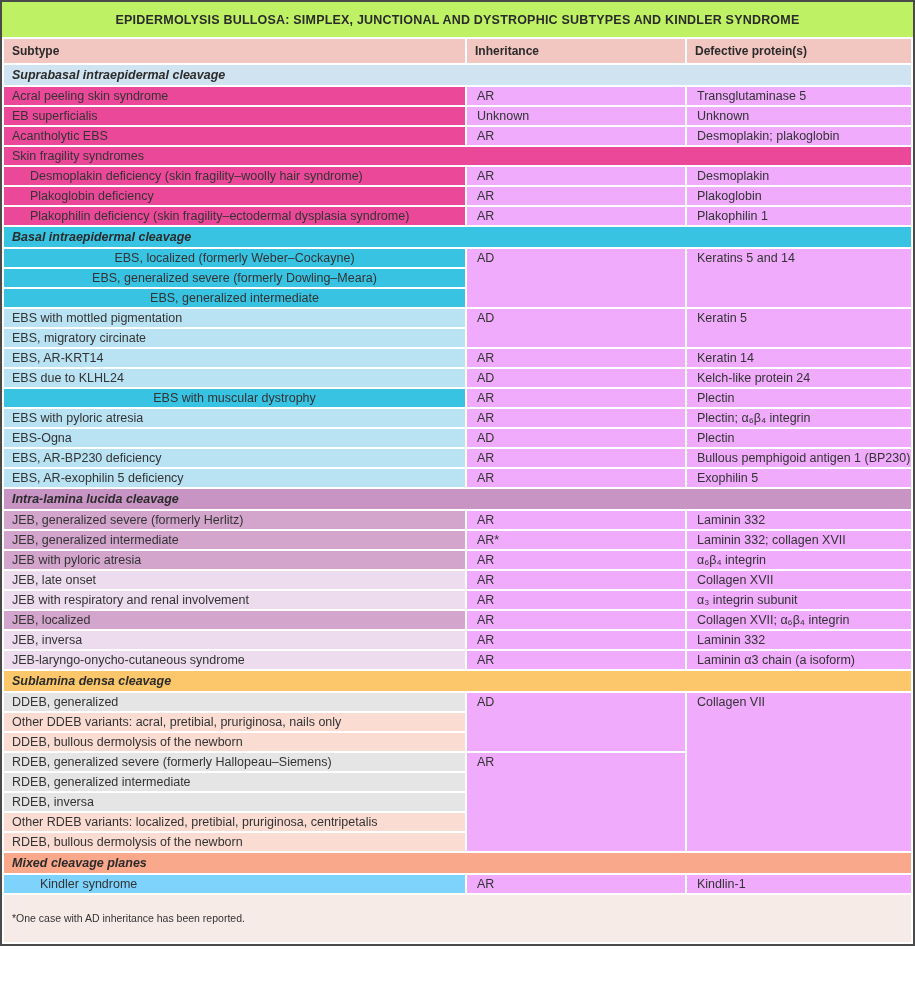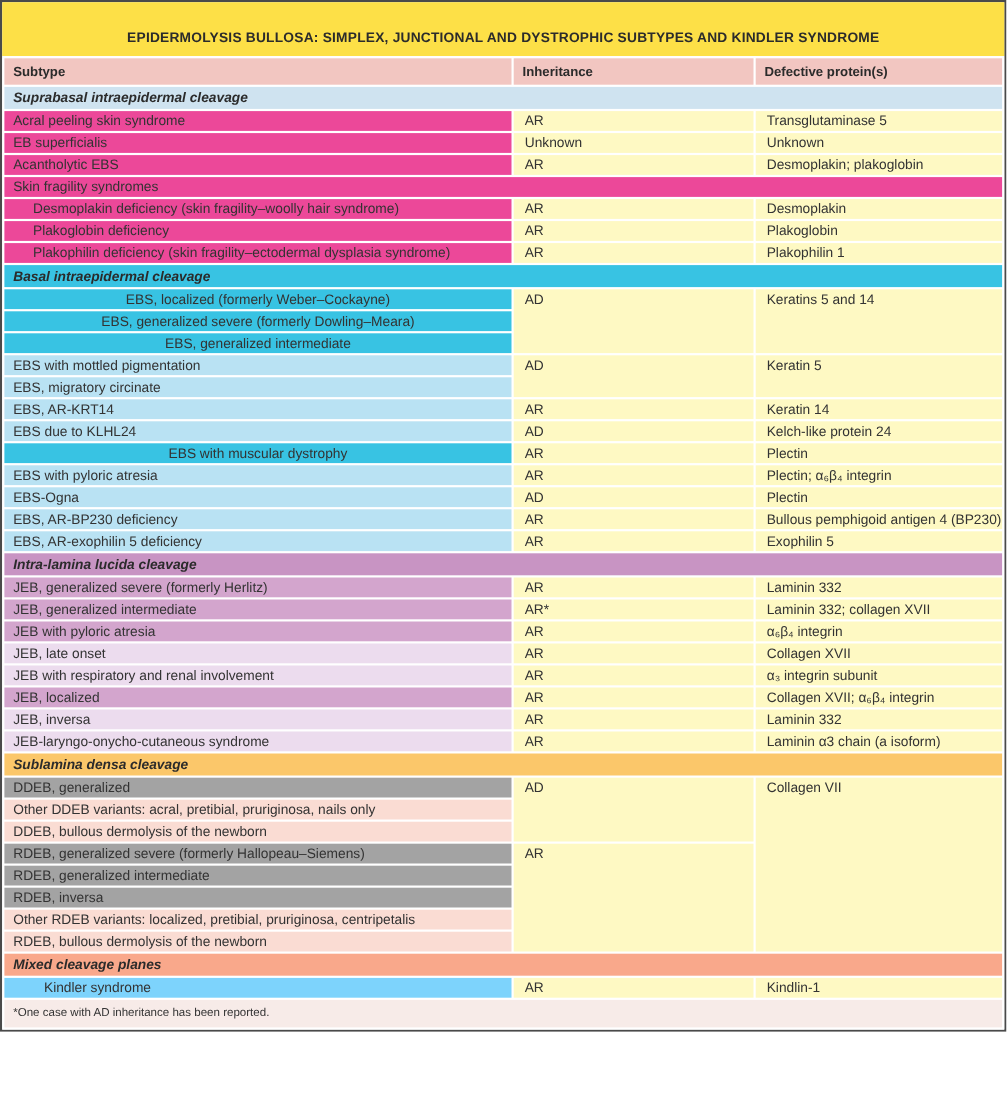--- a/index.html
+++ b/index.html
@@ -4,27 +4,27 @@
 <style>
   html,body{margin:0;padding:0;background:#ffffff;}
   body{font-family:"Liberation Sans", sans-serif;color:#333;}
   .table-wrap{
     width:911px;
     border:2px solid #4a4a4a;
     background:#ffffff;
     margin:0;
   }
   .title{
-    background:#fde047;
+    background:#bef264;
     color:#2b2b2b;
     font-weight:bold;
     font-size:12.5px;
     letter-spacing:.2px;
     text-align:center;
-    padding:25px 8px 10px 8px;
+    padding:11px 8px 10px 8px;
   }
   table{
     width:100%;
     border-collapse:separate;
     border-spacing:2px;
     table-layout:fixed;
     background:#ffffff;
   }
   th{
     background:#f2c6c1;
@@ -43,39 +43,39 @@
     overflow:hidden;
     white-space:nowrap;
   }
   td.sec{
     font-style:italic;
     font-weight:bold;
     color:#2b2b2b;
     padding:2.5px 8px;
   }
   td.indent{padding-left:26px;}
-  td.cell{background:#fef9c3;padding-left:10px;}
+  td.cell{background:#f0abfc;padding-left:10px;}
   
   .blue-h{background:#cfe3f0;}
   .blue-light{background:#ec4899;margin-top:48px;}
   .cyan-h{background:#38c3e3;}
   .cyan-dark{background:#38c3e3;text-align:center;}
   .cyan-light{background:#b9e2f3;}
   .purple-h{background:#c894c3;margin-top:28px;}
   .purple-dark{background:#d3a5cd;}
   .purple-light{background:#ecdcee;}
   .orange-h{background:#fbc76a;}
-  .orange-dark{background:#a3a3a3;}
+  .orange-dark{background:#e5e5e5;}
   .orange-light{background:#fadcd3;}
   .salmon-h{background:#f9a88b;}
   .salmon-dark{background:#7dd3fc;padding-left:36px;}
   td.footnote{
     background:#f7ebe8;
     font-size:10.5px;
-    padding:5px 8px;
+    padding:16px 8px;
     color:#333;
   }
 </style>
 </head>
 <body>
 
 <div class="table-wrap">
   <div class="title">EPIDERMOLYSIS BULLOSA: SIMPLEX, JUNCTIONAL AND DYSTROPHIC SUBTYPES AND KINDLER SYNDROME</div>
   <table>
     <colgroup>
@@ -170,21 +170,21 @@
           <td class="cell">Plectin; α₆β₄ integrin</td>
         </tr>
         <tr>
           <td class="cyan-light">EBS-Ogna</td>
           <td class="cell">AD</td>
           <td class="cell">Plectin</td>
         </tr>
         <tr>
           <td class="cyan-light">EBS, AR-BP230 deficiency</td>
           <td class="cell">AR</td>
-          <td class="cell">Bullous pemphigoid antigen 4 (BP230)</td>
+          <td class="cell">Bullous pemphigoid antigen 1 (BP230)</td>
         </tr>
         <tr>
           <td class="cyan-light">EBS, AR-exophilin 5 deficiency</td>
           <td class="cell">AR</td>
           <td class="cell">Exophilin 5</td>
         </tr>
         <tr>
           <td colspan="3" class="sec purple-h">Intra-lamina lucida cleavage</td>
         </tr>
         <tr>

